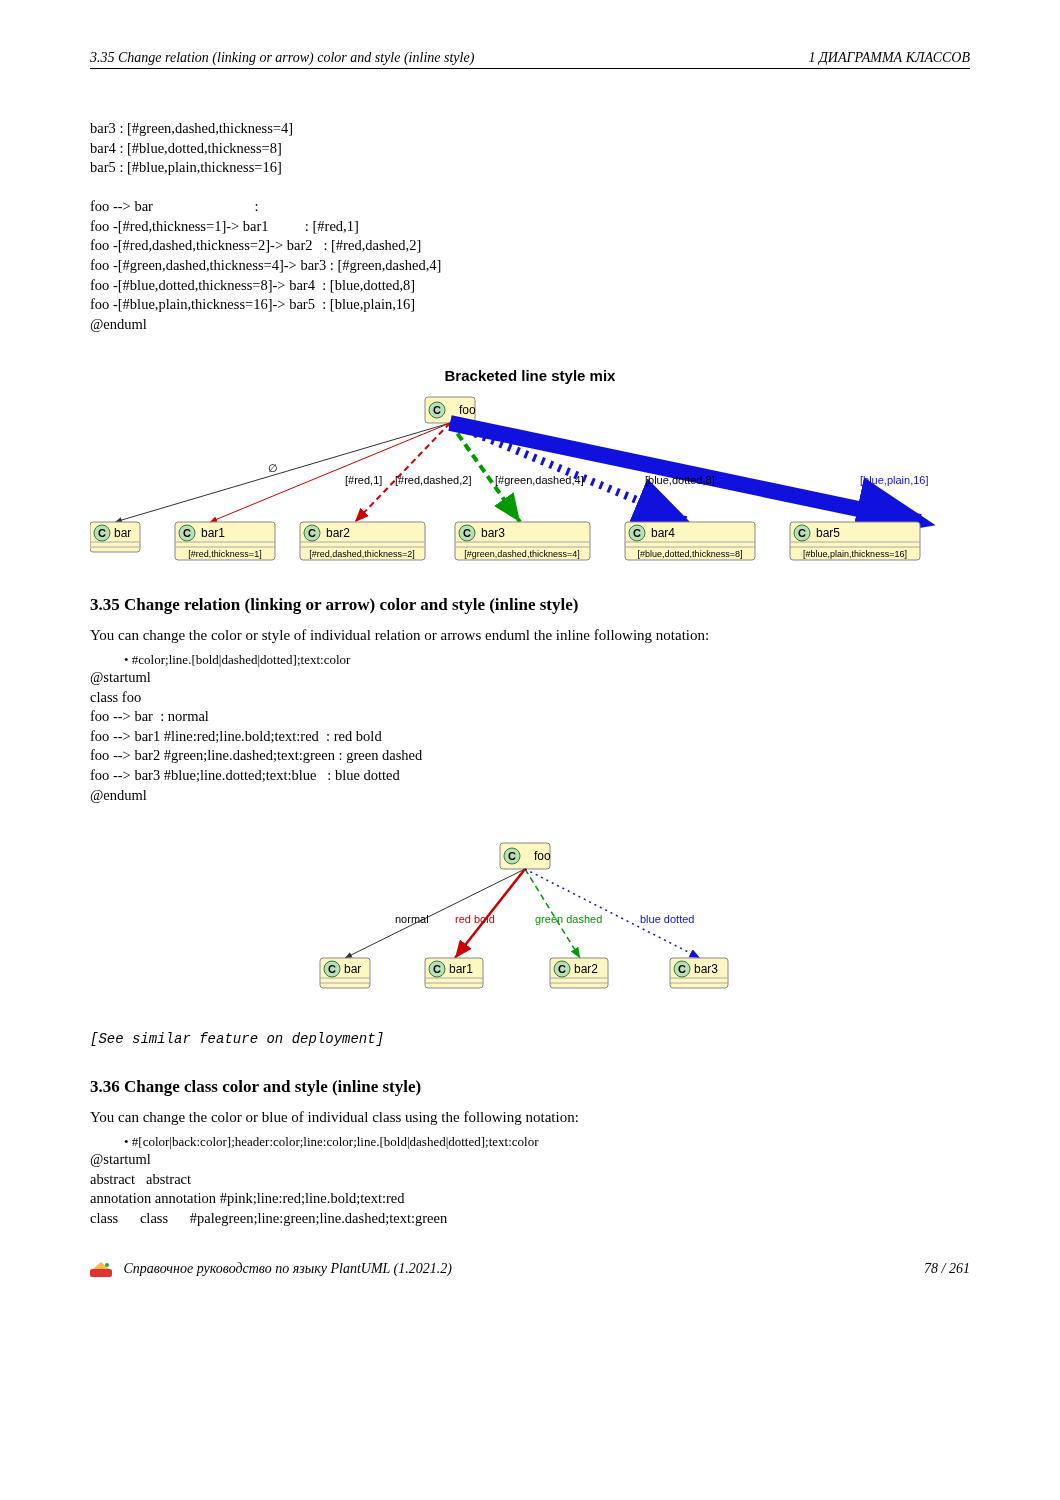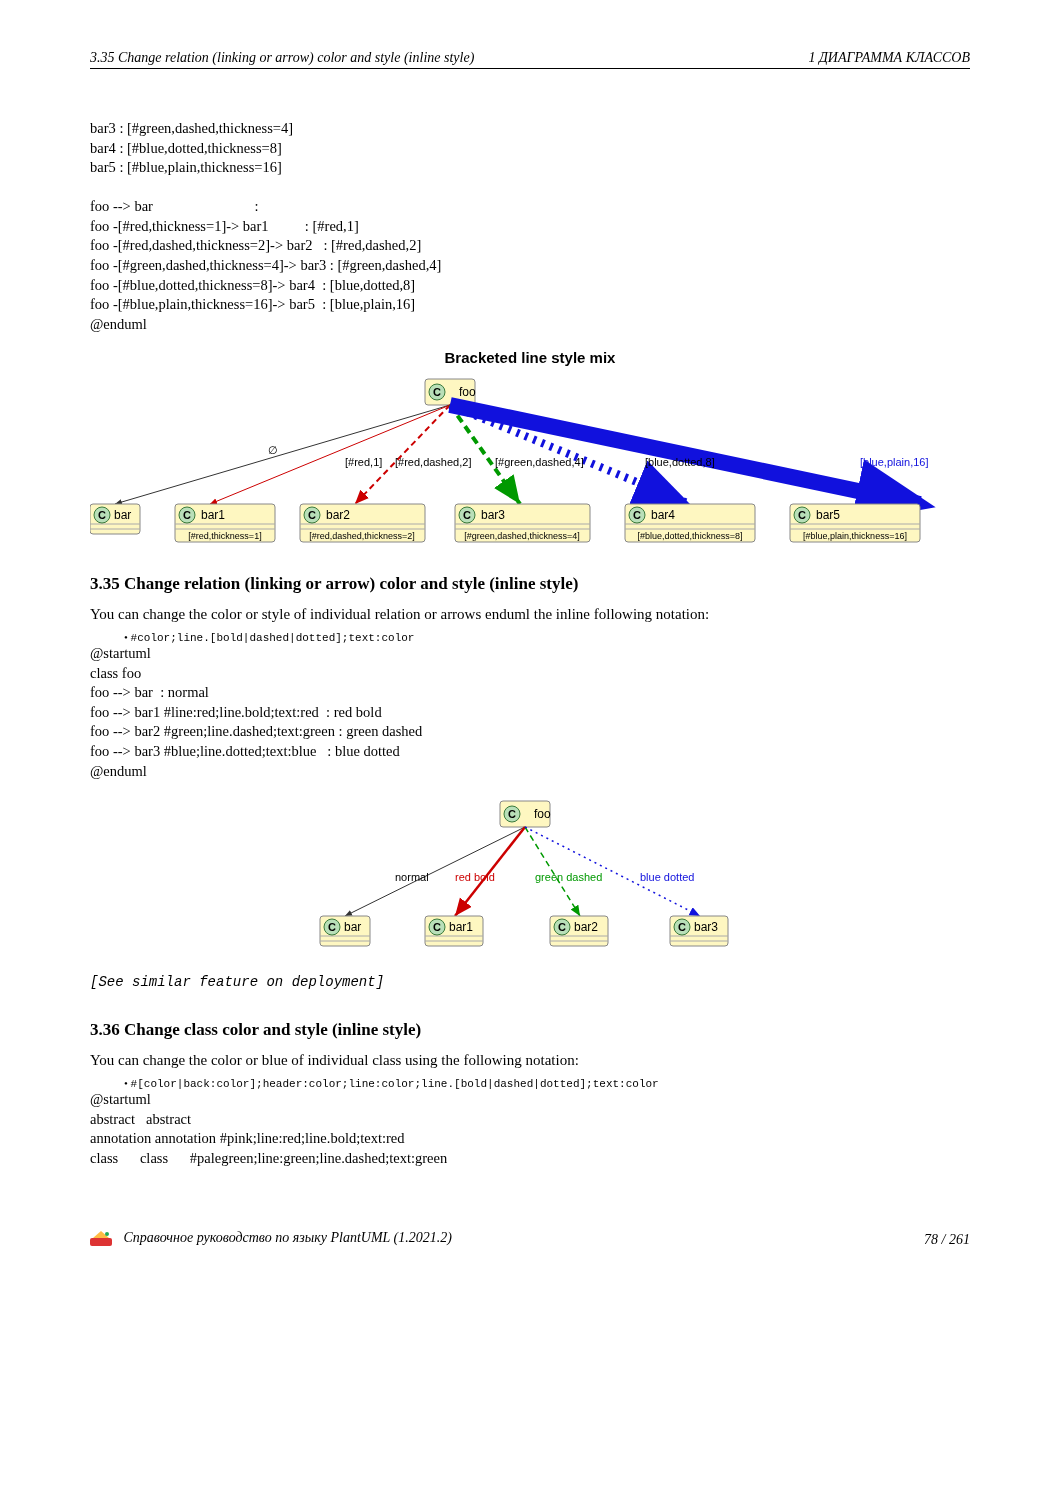--- a/index.html
+++ b/index.html
@@ -32,30 +32,30 @@
     font-weight: bold;
     font-size: 17px;
     margin: 30px 0 12px 0;
   }
   .para {
     font-size: 15px;
     margin: 8px 0;
   }
   .bullet {
     margin-left: 34px;
-    font-family: Liberation Mono, monospace;
-    font-size: 11px;
+    font-family: Liberation Serif, serif;
+    font-size: 13px;
   }
   .bullet::before {
     content: "• ";
     font-family: Georgia, serif;
   }
   .diagram-wrap {
     text-align: center;
-    margin: 15px 0;
+    margin: 33px 0;
   }
   .diagram-title {
     font-weight: bold;
     font-size: 15px;
     margin-bottom: 8px;
     font-family: Arial, sans-serif;
   }
   .arrows-svg {
     display: block;
     margin: 0 auto;
@@ -64,22 +64,22 @@
     font-style: italic;
     font-size: 14px;
     margin: 18px 0 10px 0;
     font-family: Liberation Mono, monospace;
   }
   .footer-row {
     display: flex;
     justify-content: space-between;
     font-style: italic;
     font-size: 14px;
-    margin-top: 62px;
-    align-items: flex-end;
+    margin-top: 33px;
+    align-items: flex-start;
   }
   .logo {
     display: inline-block;
     width: 22px;
     height: 18px;
     margin-right: 8px;
     vertical-align: middle;
   }
   .edge-label {
     font-family: Arial, sans-serif;

